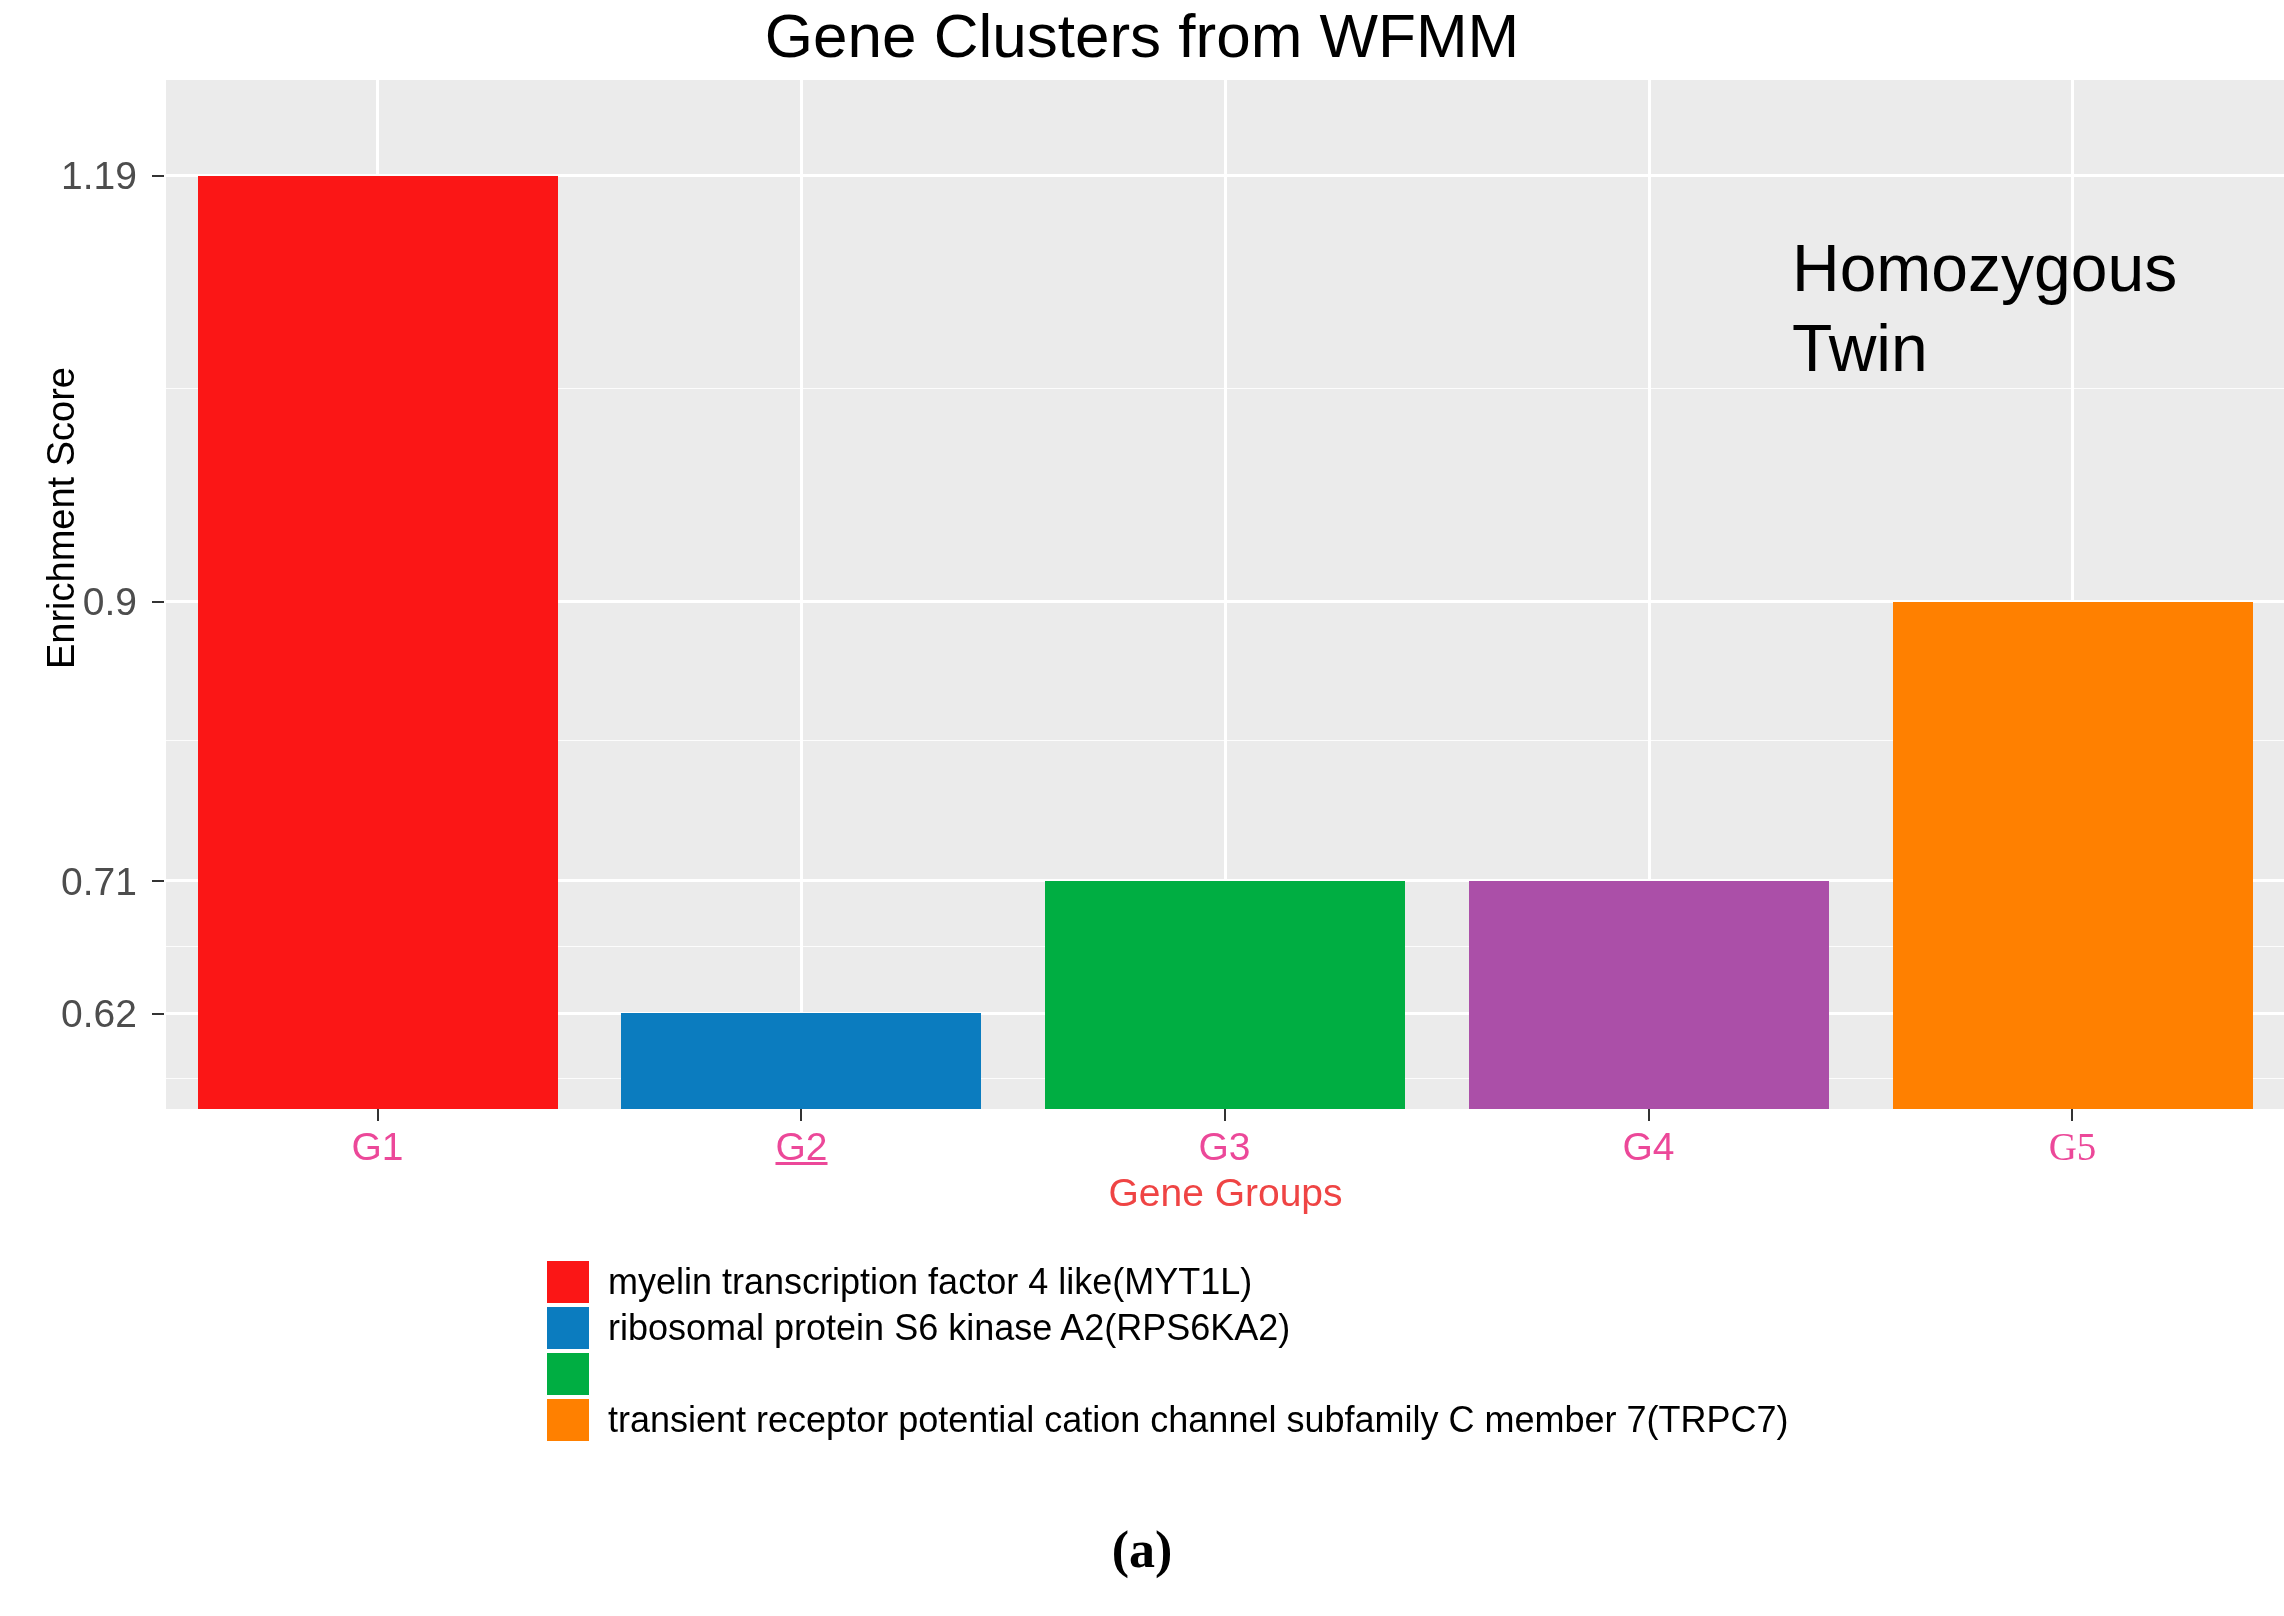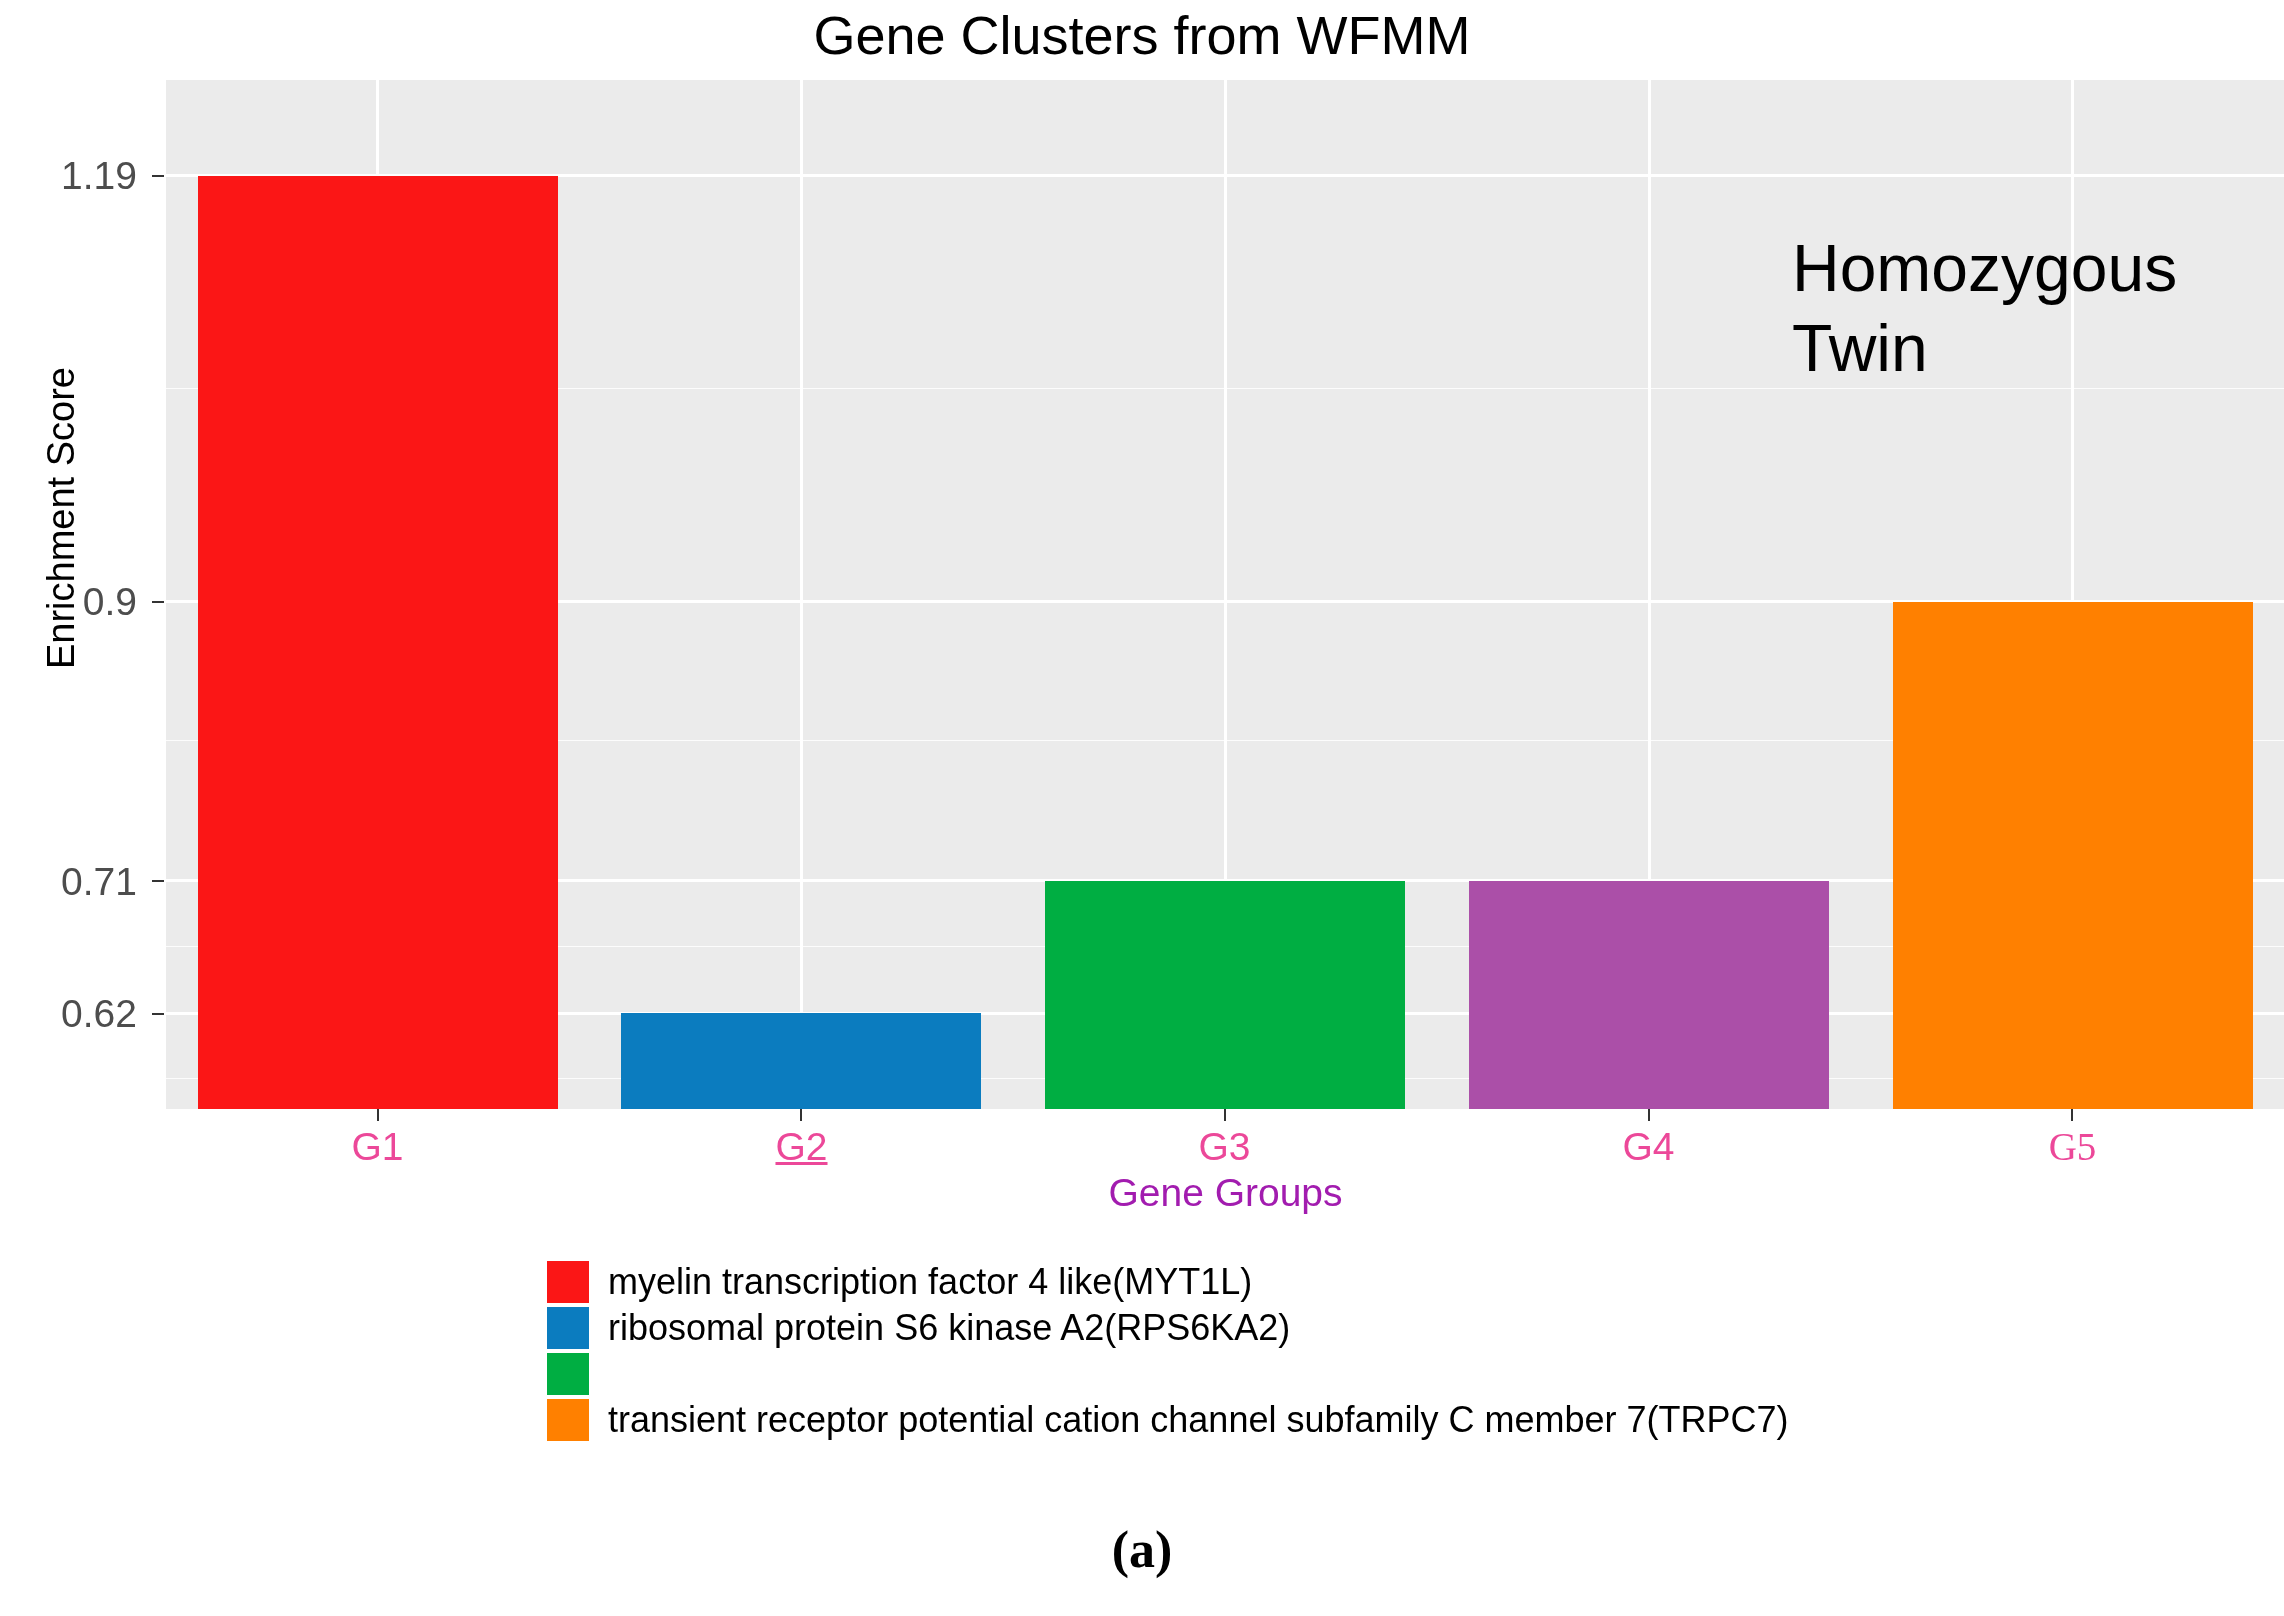--- a/index.html
+++ b/index.html
@@ -23,21 +23,21 @@
     height: 1617px;
   }
 
   
   #chart-title {
     position: absolute;
     left: 0;
     top: 1.4px;
     width: 2284px;
     text-align: center;
-    font-size: 54px;
+    font-size: 62px;
     line-height: 69px;
     color: #000000;
     font-family: "Liberation Sans", sans-serif;
     letter-spacing: 0px;
   }
 
   
   #plot-panel {
     position: absolute;
     left: 166px;
@@ -133,21 +133,21 @@
     font-family: "Liberation Sans", sans-serif;
   }
   #x-axis-title {
     position: absolute;
     left: 166px;
     top: 1171px;
     width: 2119px;
     text-align: center;
     font-size: 39px;
     line-height: 43px;
-    color: #a21caf;
+    color: #ef4444;
     font-family: "Liberation Sans", sans-serif;
   }
 
   
   #legend {
     position: absolute;
     left: 547px;
     top: 1259px;
     width: 1373px;
   }

